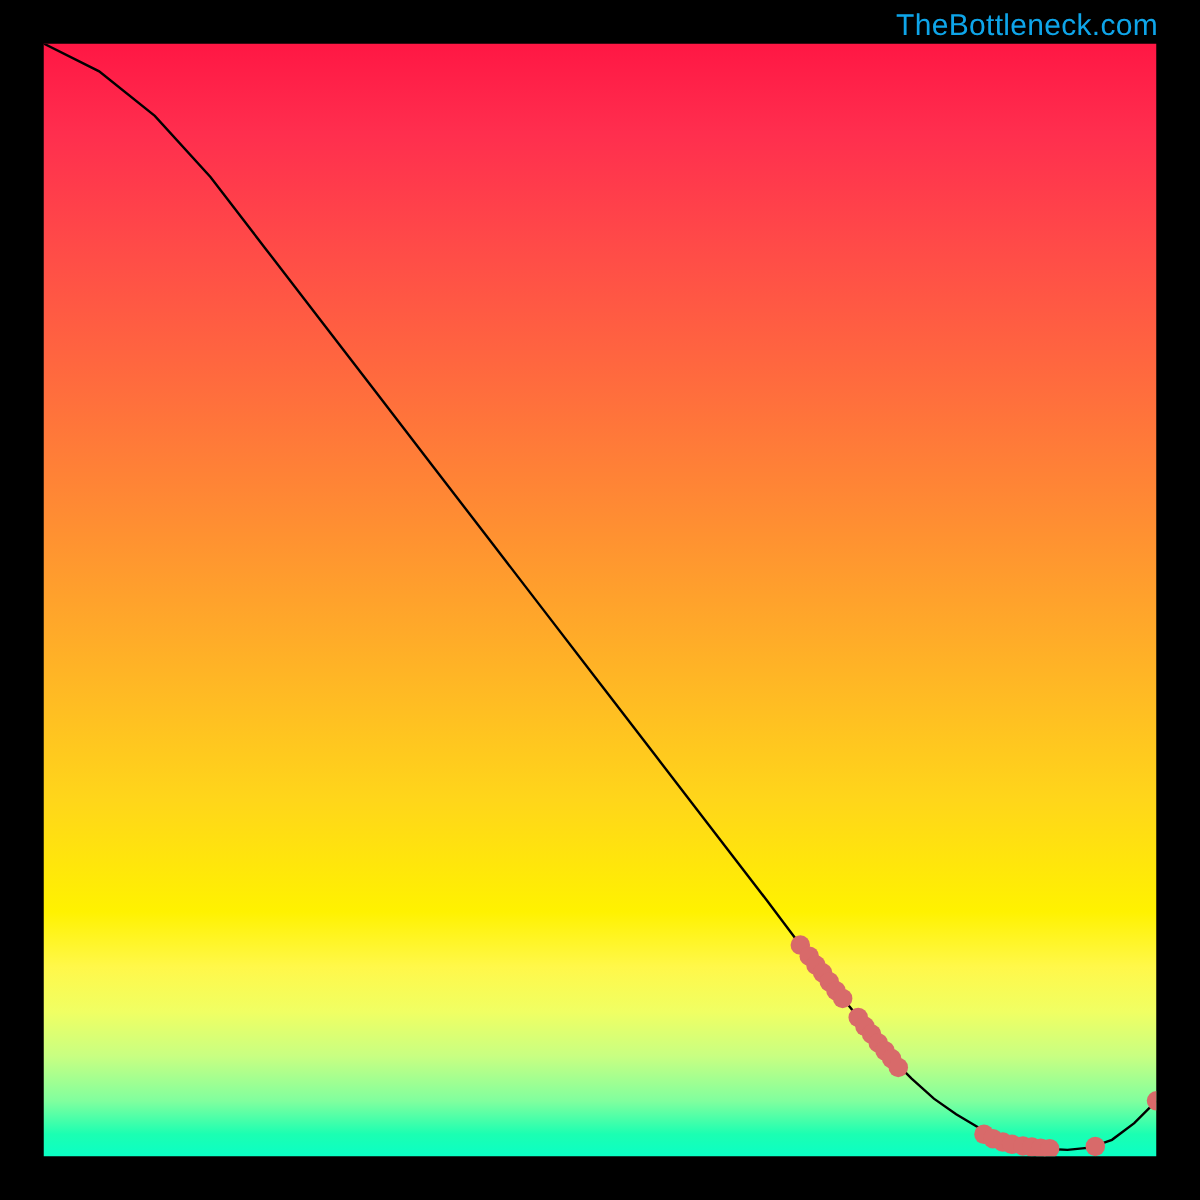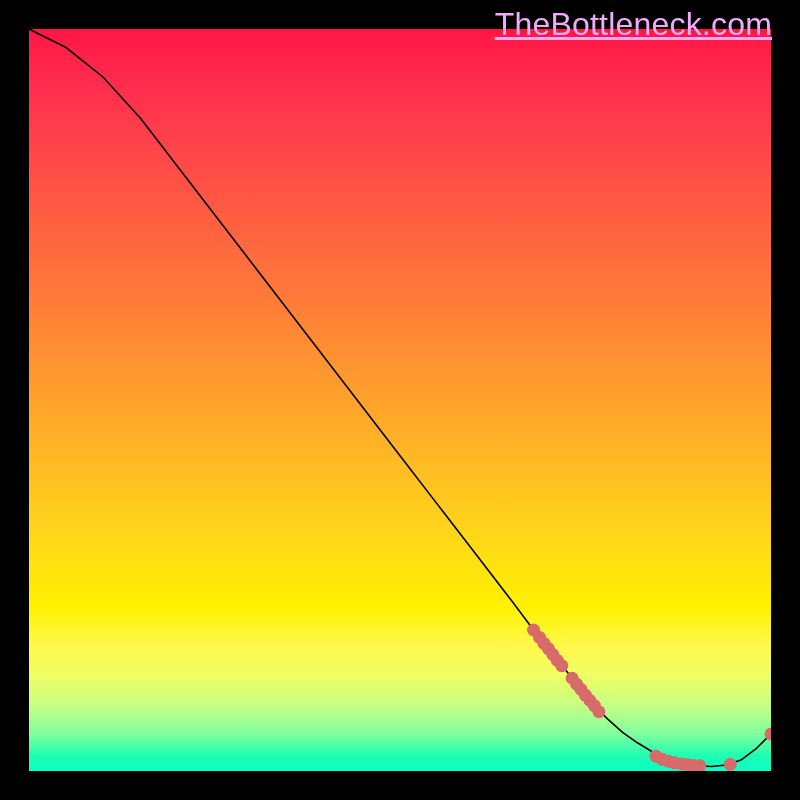--- a/index.html
+++ b/index.html
@@ -45,25 +45,24 @@
     );
   }
   .curve-layer {
     position: absolute;
     inset: 0;
   }
   .watermark {
     position: absolute;
     top: 6px;
     right: 28px;
-    font-size: 32px;
+    font-size: 20px;
     font-weight: 500;
-    color: #f0abfc;
+    color: #0ea5e9;
     letter-spacing: 0.2px;
-    text-decoration: underline;
   }
 </style>
 </head>
 <body>
 
 <div class="stage">
   <div class="plot-area">
     <div class="gradient"></div>
     <svg class="curve-layer" viewBox="0 0 742 742" preserveAspectRatio="none">
       <path id="curve-path" fill="none" stroke-width="1.6" stroke="#000000" d="M0.00 0.00 L37.10 18.55 L74.20 48.23 L111.30 89.04 L148.40 137.27 L185.50 185.50 L222.60 233.73 L259.70 281.96 L296.80 330.19 L333.90 378.42 L371.00 426.65 L408.10 474.88 L445.20 523.11 L482.30 571.34 L504.56 601.02 L519.40 619.57 L534.24 638.12 L549.08 656.67 L563.92 675.22 L578.76 690.06 L593.60 703.42 L608.44 713.80 L623.28 722.71 L638.12 730.13 L652.96 734.58 L667.80 736.81 L682.64 737.55 L697.48 736.06 L712.32 730.87 L727.16 719.74 L742.00 704.90"></path>

